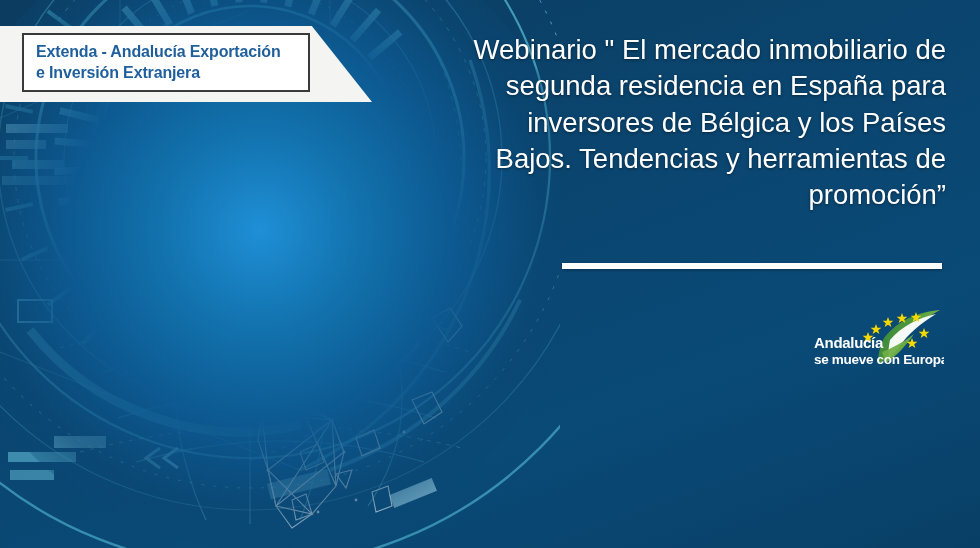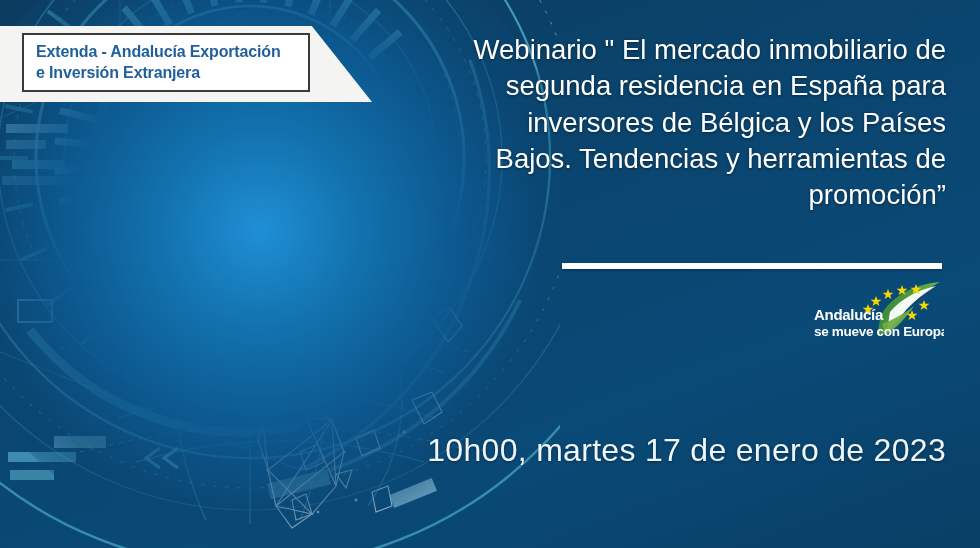--- a/index.html
+++ b/index.html
@@ -92,21 +92,21 @@
     width: 380px;
     height: 6px;
     background: #ffffff;
     box-shadow: 0 1px 3px rgba(0,0,0,0.35);
   }
 
   
   .logo {
     position: absolute;
     left: 812px;
-    top: 276px;
+    top: 304px;
     width: 132px;
     height: 64px;
   }
   .logo svg { display: block; }
 
   
   .date-line {
     position: absolute;
     right: 34px;
     top: 430px;
@@ -478,15 +478,14 @@
         <polygon points="104,8 105.4,11.8 109.4,11.8 106.2,14.2 107.4,18 104,15.7 100.6,18 101.8,14.2 98.6,11.8 102.6,11.8"></polygon>
         <polygon points="112,24 113.4,27.8 117.4,27.8 114.2,30.2 115.4,34 112,31.7 108.6,34 109.8,30.2 106.6,27.8 110.6,27.8"></polygon>
         <polygon points="100,34 101.4,37.8 105.4,37.8 102.2,40.2 103.4,44 100,41.7 96.6,44 97.8,40.2 94.6,37.8 98.6,37.8"></polygon>
       </g>
 
       <text x="2" y="44" fill="#ffffff" font-family="Liberation Sans, sans-serif" font-size="15" font-weight="bold" letter-spacing="-0.3">Andalucía</text>
       <text x="2" y="60" fill="#ffffff" font-family="Liberation Sans, sans-serif" font-size="13.5" font-weight="bold" letter-spacing="-0.3">se mueve con Europa</text>
     </svg>
   </div>
 
-  <div class="date-line">10h00, martes 17 de enero de 2023</div>
 
 </div>
 
 </body></html>

